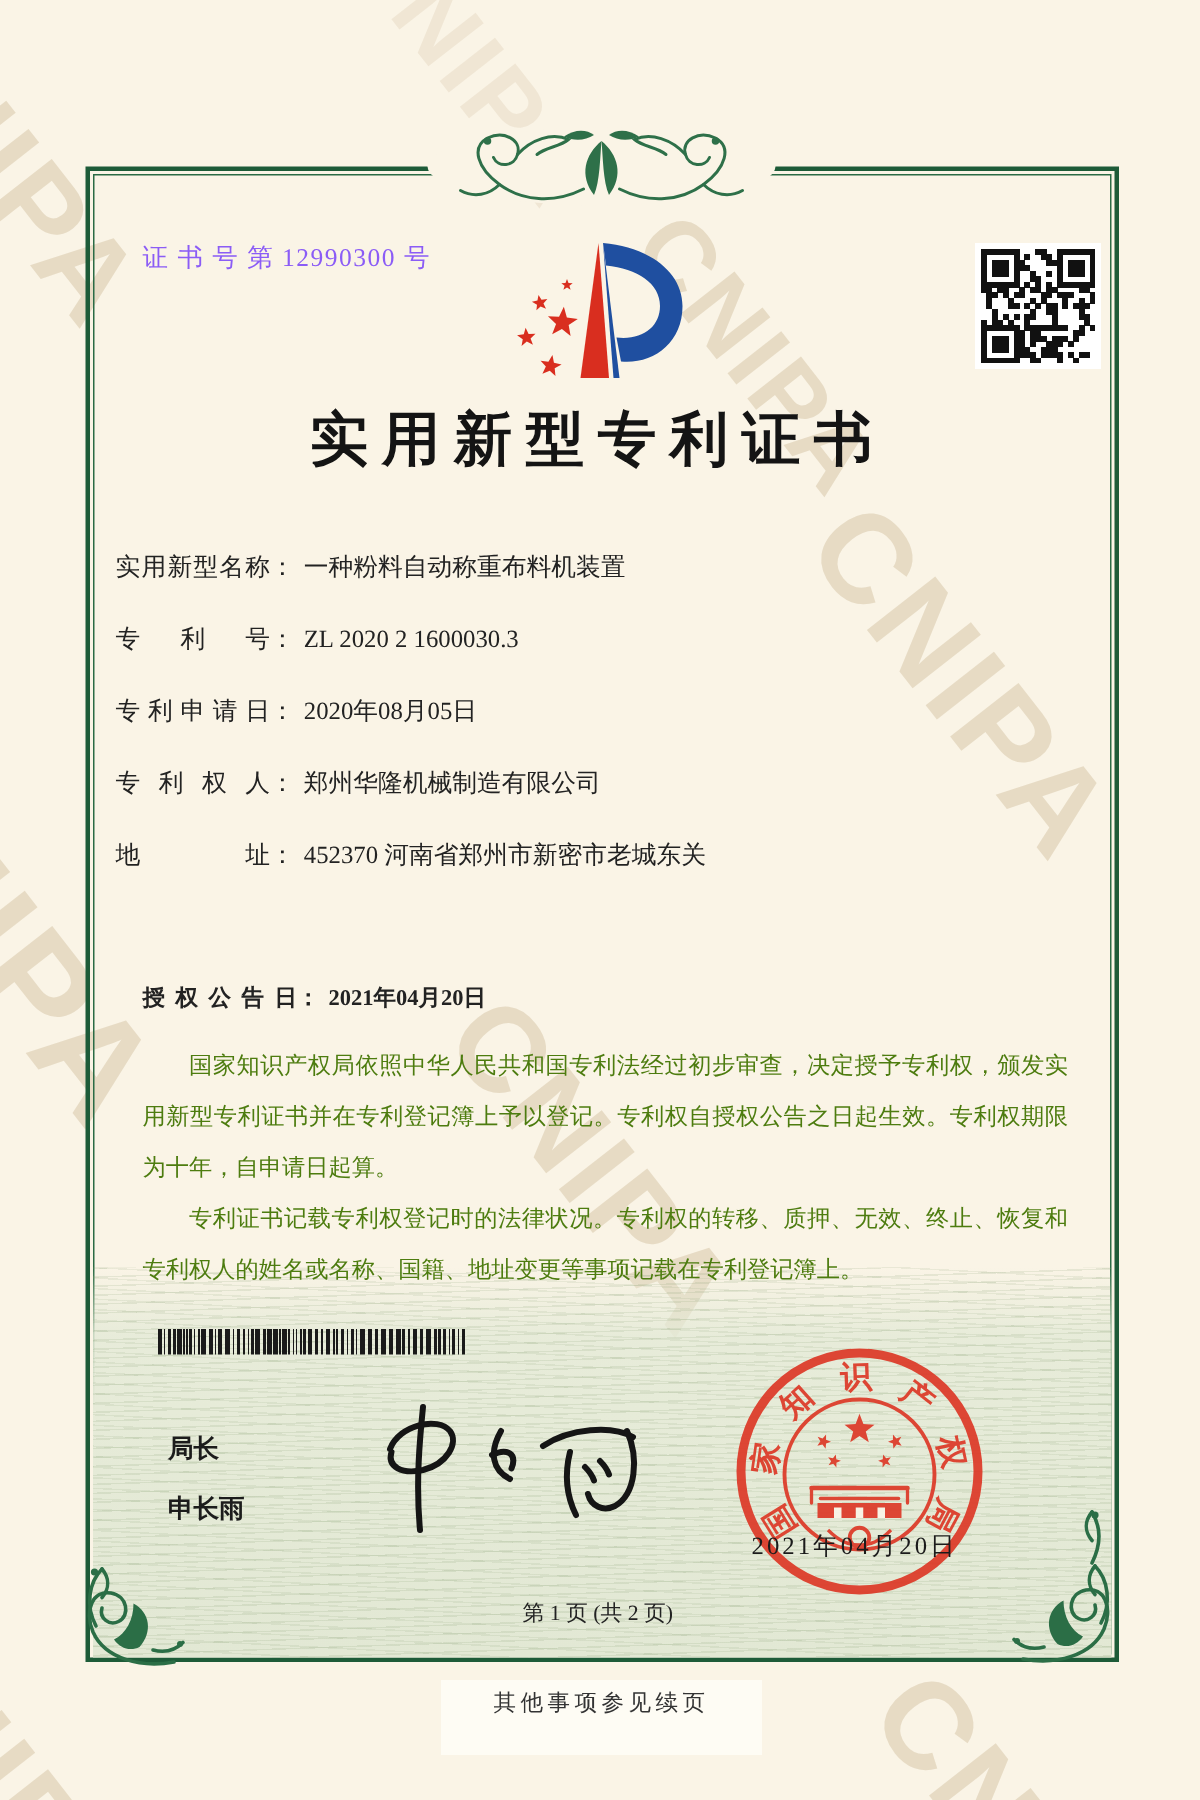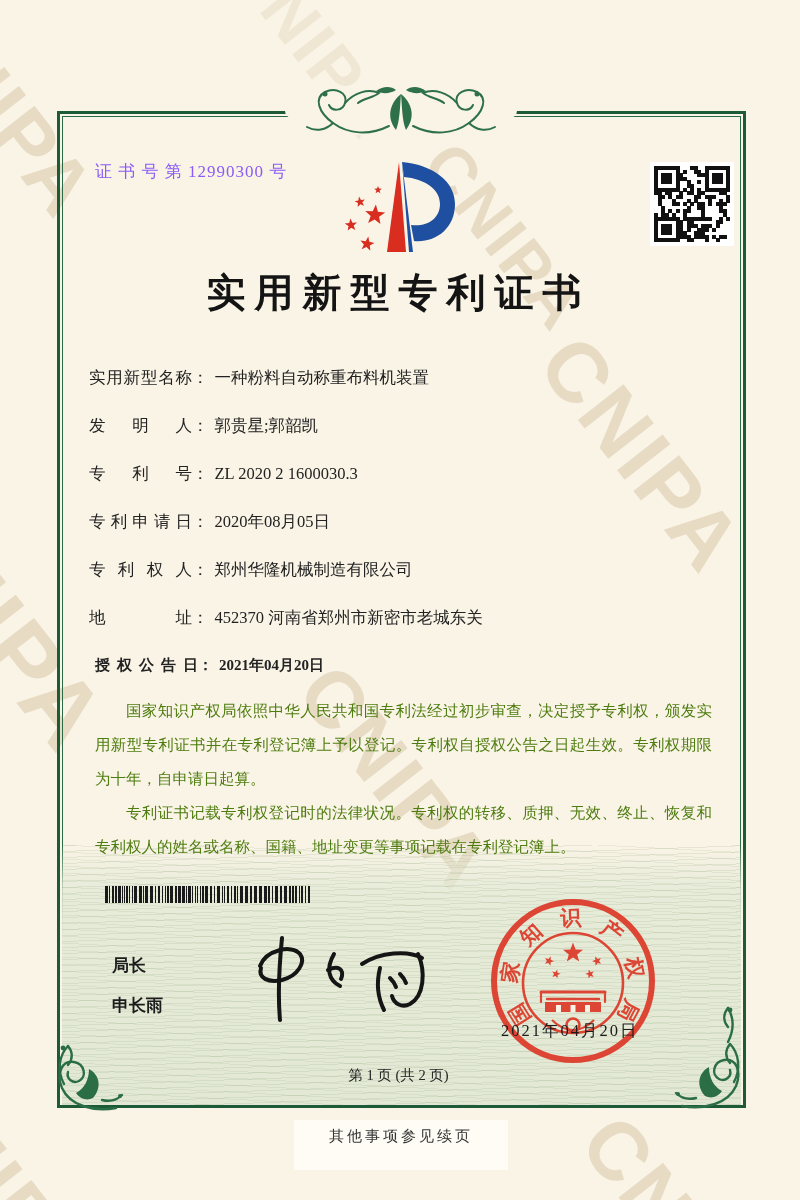--- a/index.html
+++ b/index.html
@@ -37,21 +37,21 @@
     position:absolute;left:95px;top:160px;z-index:5;
     font-size:17px;letter-spacing:1px;color:#8b5cf6;
   }
   .logo{position:absolute;left:338px;top:152px;z-index:5;}
   .qr{position:absolute;left:650px;top:162px;z-index:5;background:#fff;padding:4px;}
   .title{
     position:absolute;left:57px;top:266px;width:683px;z-index:5;
     text-align:center;font-size:39px;font-weight:bold;letter-spacing:9px;
     color:#141414;
   }
-  .fields{position:absolute;left:89px;top:367px;width:620px;z-index:5;font-size:16.5px;}
+  .fields{position:absolute;left:77px;top:367px;width:620px;z-index:5;font-size:16.5px;}
   .frow{height:48px;white-space:nowrap;}
   .f-label{
     display:inline-block;width:103px;vertical-align:top;
     text-align:justify;text-align-last:justify;color:#222;
   }
   .f-colon{display:inline-block;margin-right:6px;color:#222;}
   .f-value{color:#222;}
   .grantrow{position:absolute;left:95px;top:656px;width:645px;z-index:5;font-size:15px;white-space:nowrap;font-weight:bold;}
   .grant-col2{position:absolute;left:320px;top:0;}
   .bodytext{
@@ -392,23 +392,20 @@
     <rect x="61.52" y="72.38" width="4" height="4" fill="#111"></rect>
   </svg>
 
 <div class="title">实用新型专利证书</div>
 
 <div class="fields">
   <div class="frow">
     <span class="f-label">实用新型名称</span><span class="f-colon">：</span><span class="f-value">一种粉料自动称重布料机装置</span>
   </div>
   <div class="frow">
-    <span class="f-label">发明人</span><span class="f-colon">：</span><span class="f-value">郭贵星;郭韶凯</span>
-  </div>
-  <div class="frow">
     <span class="f-label">专利号</span><span class="f-colon">：</span><span class="f-value">ZL 2020 2 1600030.3</span>
   </div>
   <div class="frow">
     <span class="f-label">专利申请日</span><span class="f-colon">：</span><span class="f-value">2020年08月05日</span>
   </div>
   <div class="frow">
     <span class="f-label">专利权人</span><span class="f-colon">：</span><span class="f-value">郑州华隆机械制造有限公司</span>
   </div>
   <div class="frow">
     <span class="f-label">地址</span><span class="f-colon">：</span><span class="f-value">452370 河南省郑州市新密市老城东关</span>

